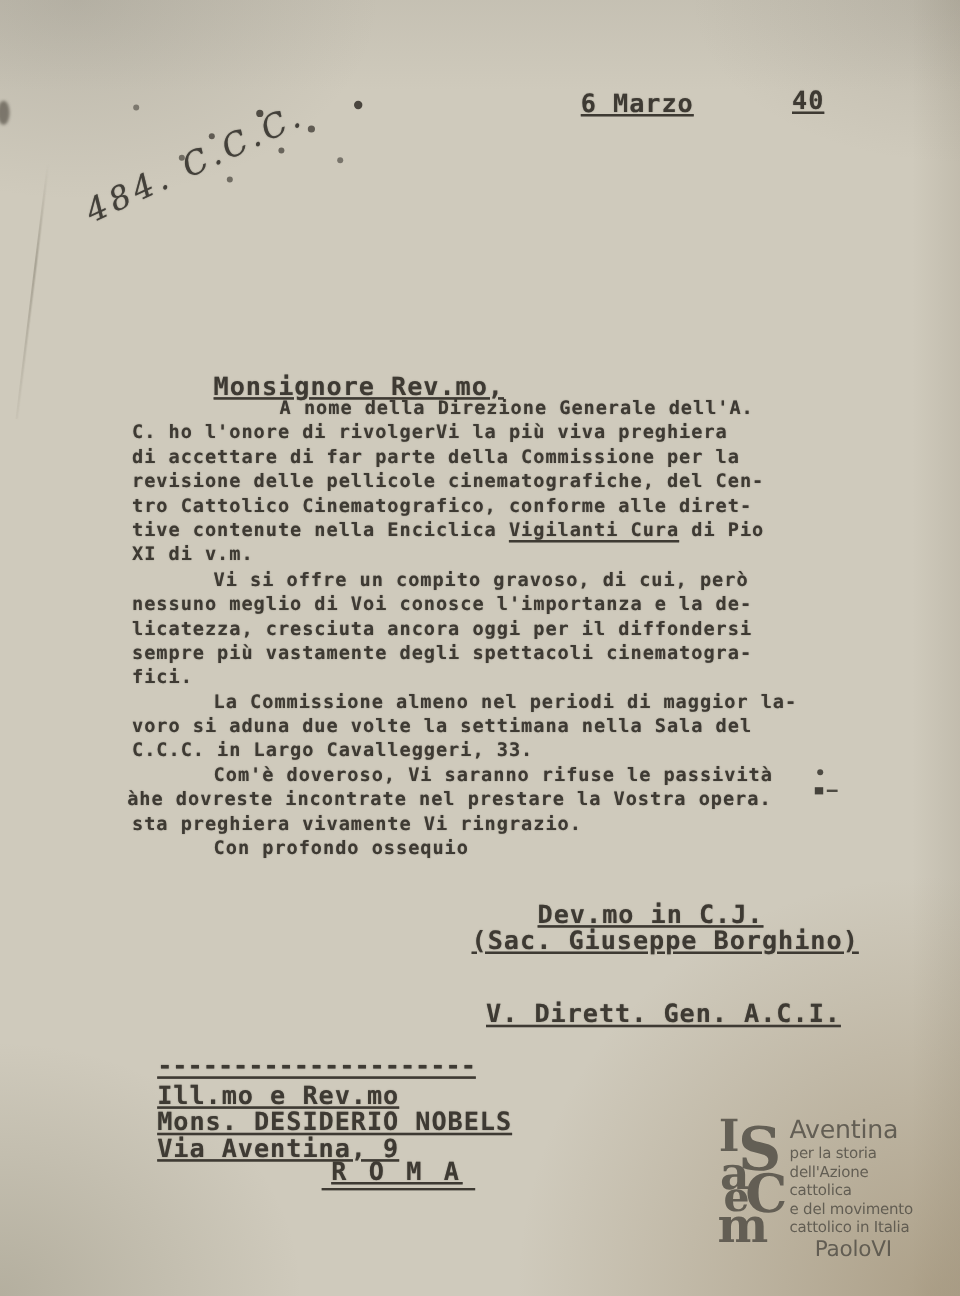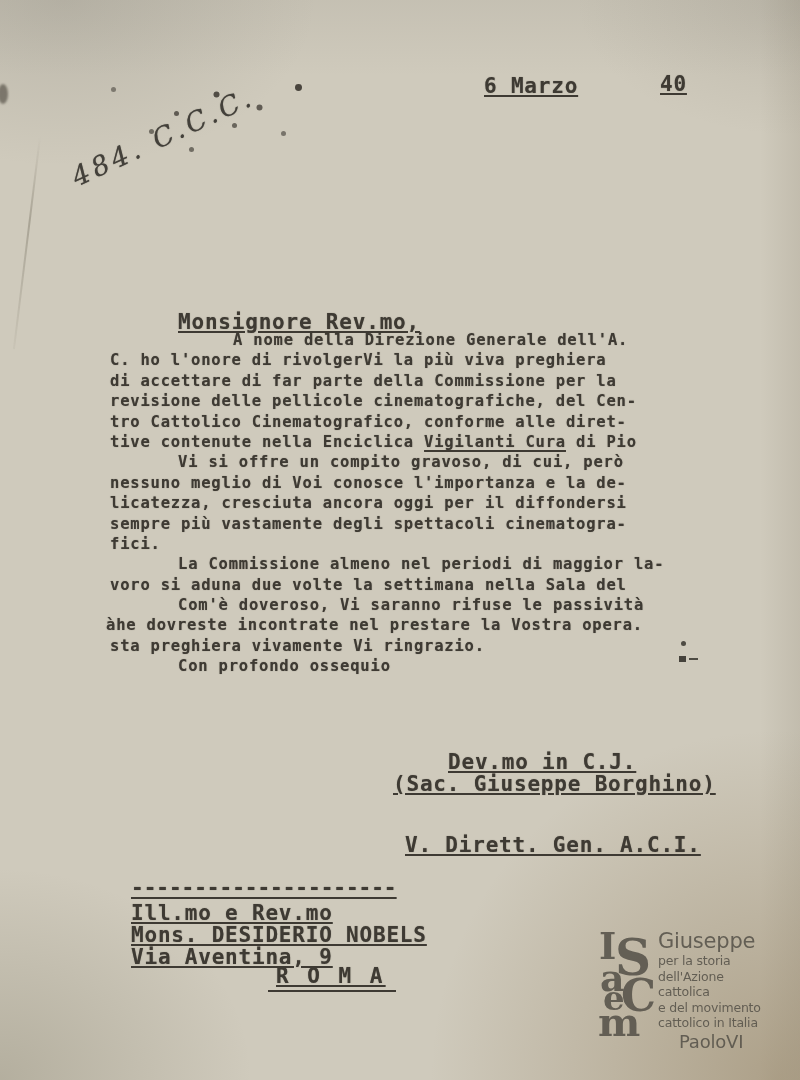--- a/index.html
+++ b/index.html
@@ -135,27 +135,29 @@
 
   <div class="tw" style="left:178px;top:263px;margin-top:47px;">Monsignore Rev.mo,</div>
 
   <div class="body-block">
     <div class="ln in2">A nome della Direzione Generale dell'A.</div>
     <div class="ln">C. ho l'onore di rivolgerVi la più viva preghiera</div>
     <div class="ln">di accettare di far parte della Commissione per la</div>
     <div class="ln">revisione delle pellicole cinematografiche, del Cen-</div>
     <div class="ln">tro Cattolico Cinematografico, conforme alle diret-</div>
     <div class="ln"><span>tive contenute nella Enciclica </span><span class="u-enc">Vigilanti Cura</span><span> di Pio</span></div>
+    <div class="ln">XI di v.m.</div>
     <div class="ln in1">Vi si offre un compito gravoso, di cui, però</div>
     <div class="ln">nessuno meglio di Voi conosce l'importanza e la de-</div>
     <div class="ln">licatezza, cresciuta ancora oggi per il diffondersi</div>
     <div class="ln">sempre più vastamente degli spettacoli cinematogra-</div>
     <div class="ln">fici.</div>
     <div class="ln in1">La Commissione almeno nel periodi di maggior la-</div>
     <div class="ln">voro si aduna due volte la settimana nella Sala del</div>
+    <div class="ln">C.C.C. in Largo Cavalleggeri, 33.</div>
     <div class="ln in1">Com'è doveroso, Vi saranno rifuse le passività</div>
     <div class="ln shift-left">àhe dovreste incontrate nel prestare la Vostra opera.</div>
     <div class="ln">sta preghiera vivamente Vi ringrazio.</div>
     <div class="ln in1">Con profondo ossequio</div>
   </div>
 
   <div class="tw" style="left:448px;top:750px;">Dev.mo in C.J.</div>
   <div class="tw" style="left:393px;top:772px;">(Sac. Giuseppe Borghino)</div>
   <div class="tw" style="left:405px;top:833px;">V. Dirett. Gen. A.C.I.</div>
 
@@ -168,21 +170,21 @@
   <div class="wm">
     <div class="wm-mono">
       <span class="wm-I">I</span>
       <span class="wm-S">S</span>
       <span class="wm-a">a</span>
       <span class="wm-e">e</span>
       <span class="wm-C">C</span>
       <span class="wm-m">m</span>
     </div>
     <div class="wm-text">
-      <div class="wm-t0">Giuseppe</div>
+      <div class="wm-t0">Aventina</div>
       <div class="wm-t1">per la storia</div>
       <div class="wm-t2">dell'Azione cattolica</div>
       <div class="wm-t3">e del movimento</div>
       <div class="wm-t4">cattolico in Italia</div>
       <div class="wm-t5">PaoloVI</div>
     </div>
   </div>
 
 </div>
 

